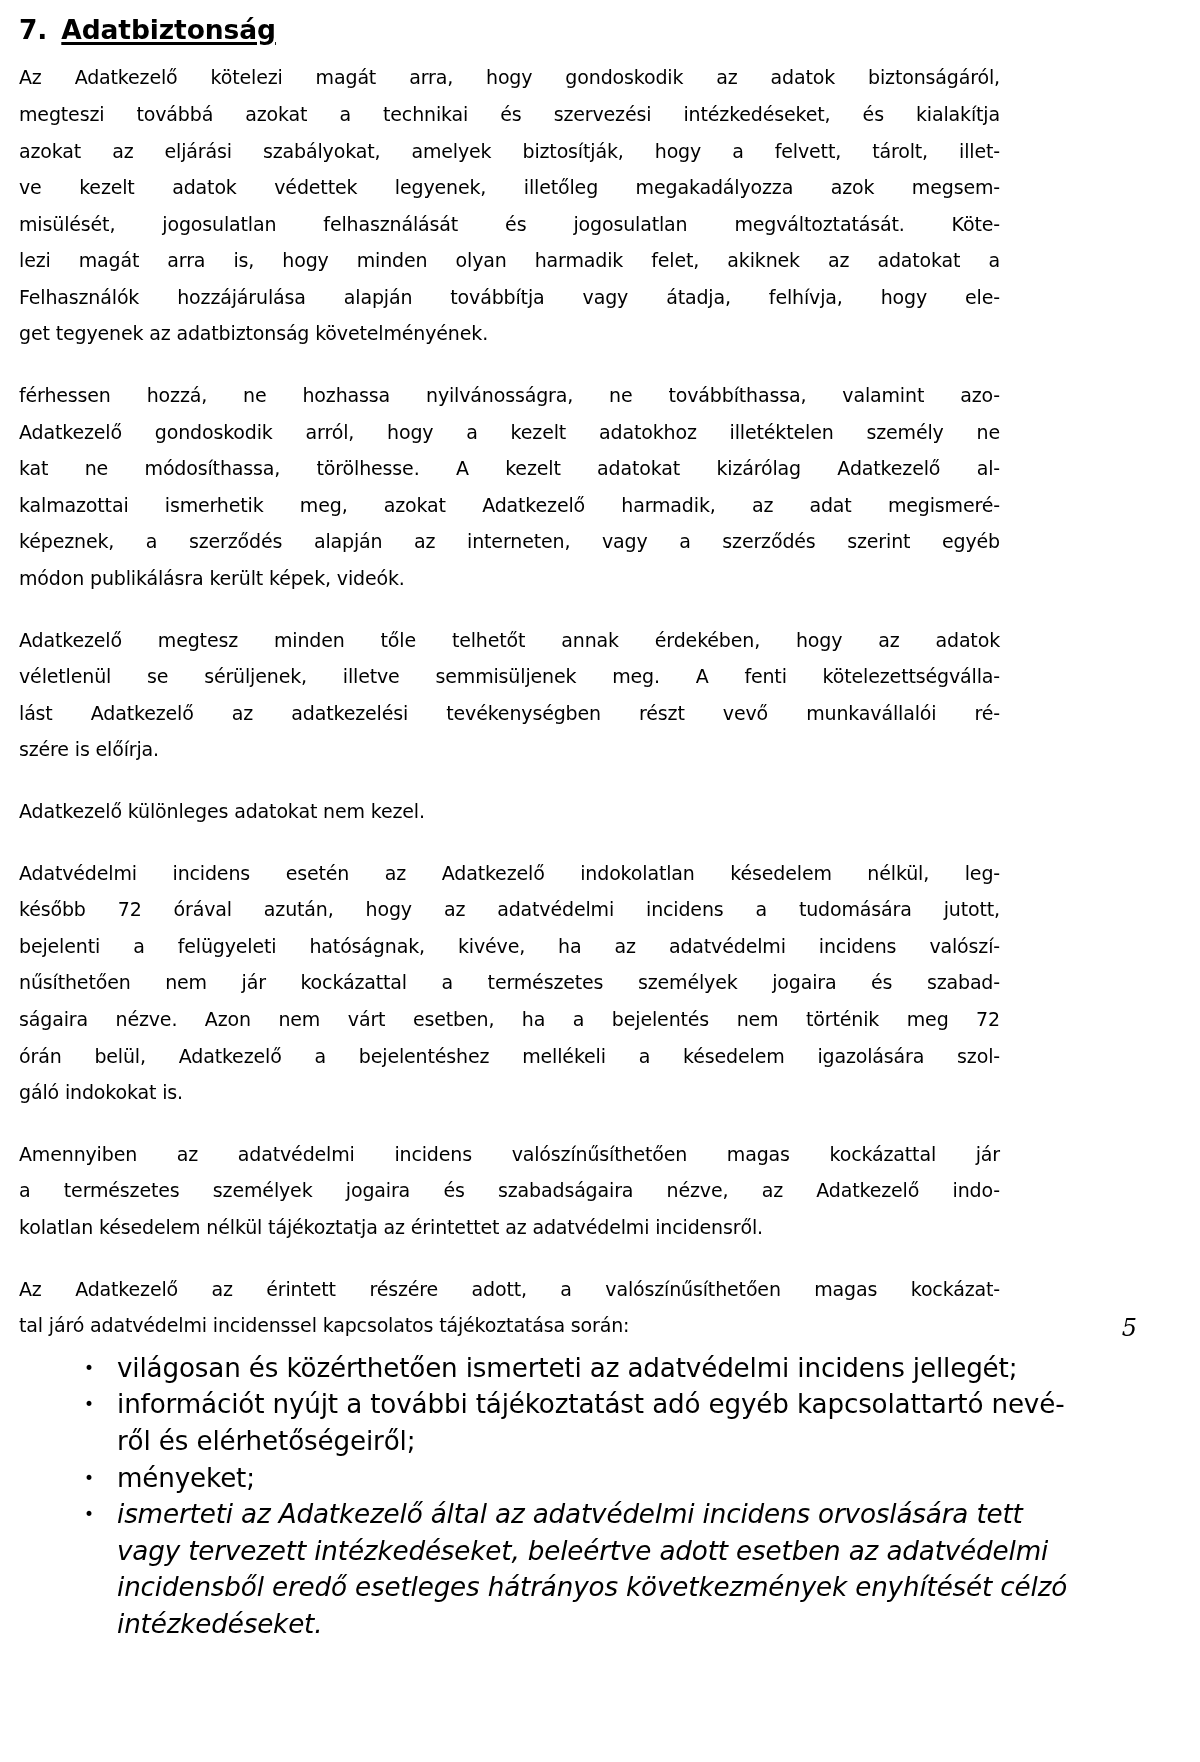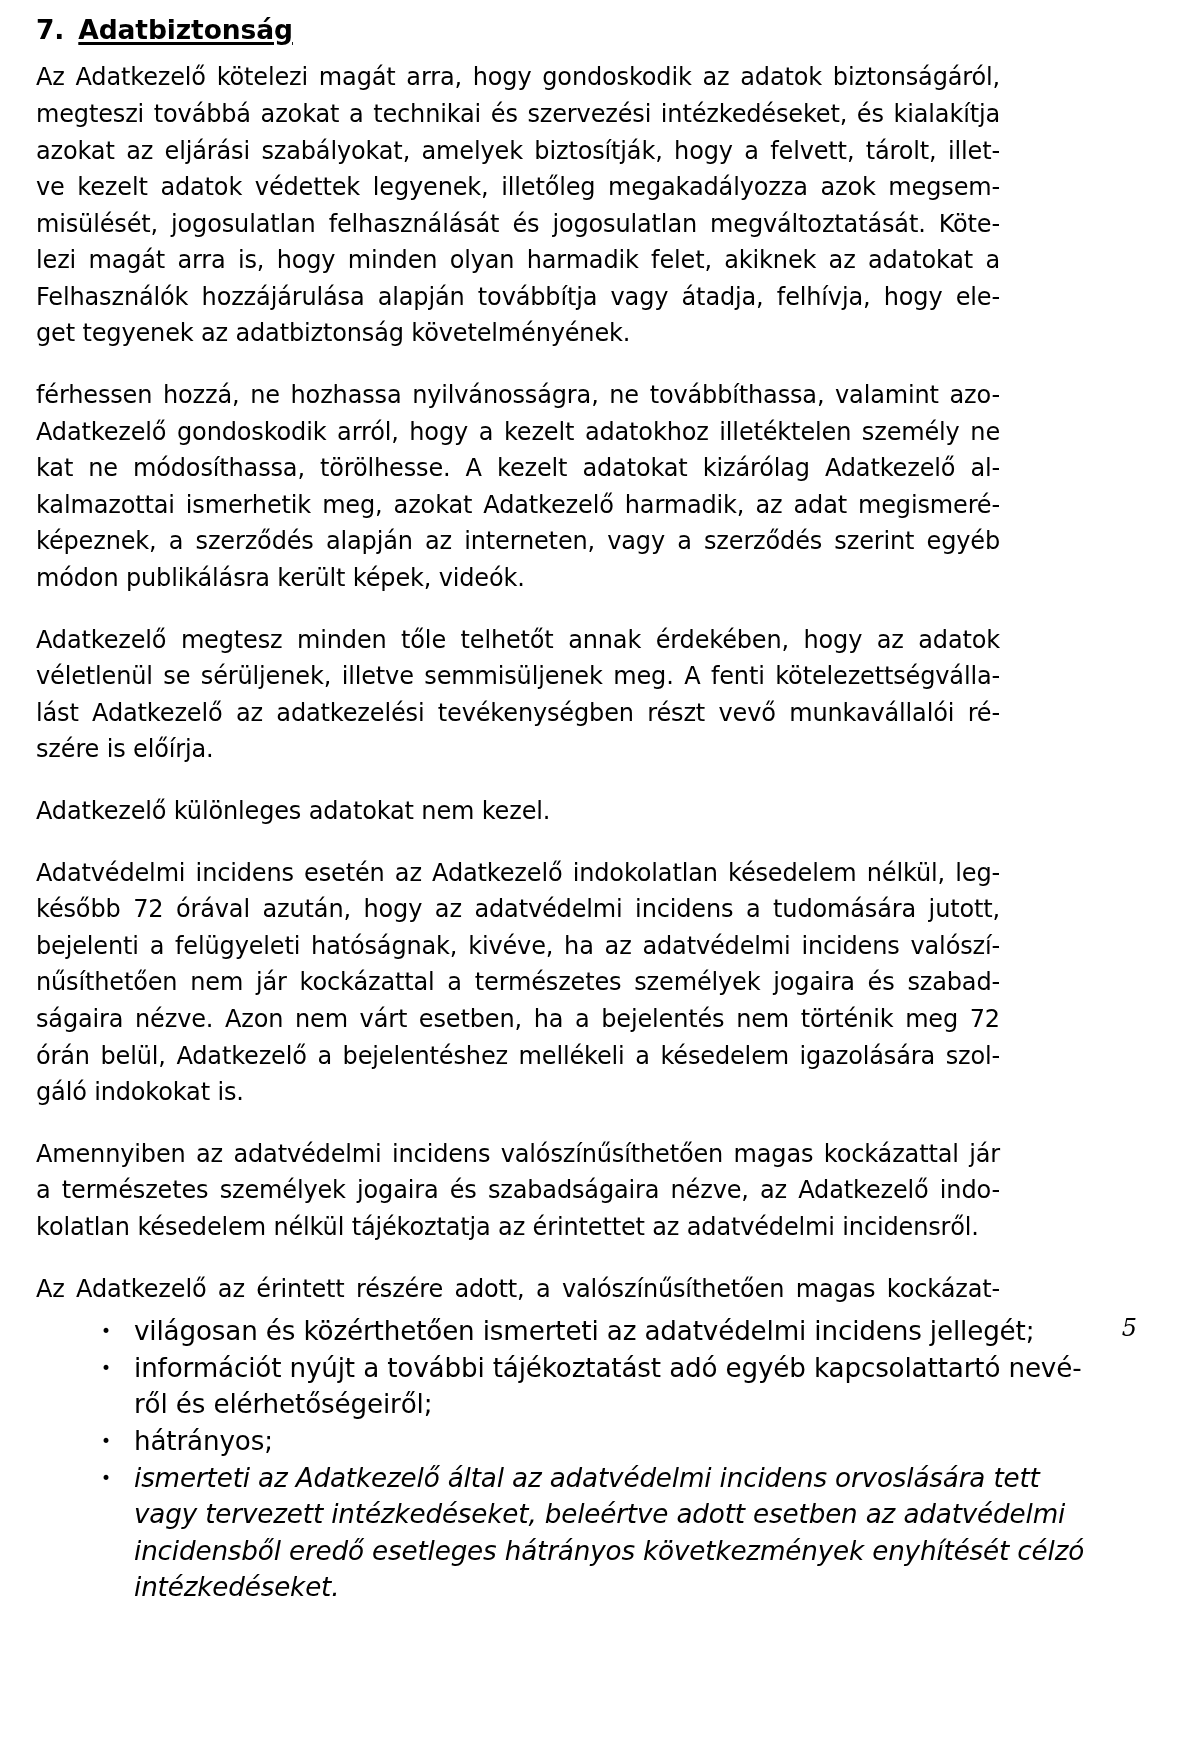--- a/index.html
+++ b/index.html
@@ -17,21 +17,21 @@
     -webkit-font-smoothing: antialiased;
   }
 
   .page {
     position: absolute;
     left: 0;
     top: 0;
     width: 1200px;
     height: 1360px;
     box-sizing: border-box;
-    padding: 14px 200px 0 36px;
+    padding: 14px 200px 0 19px;
   }
 
   
   .heading {
     font-size: 26.5px;
     font-weight: bold;
     line-height: 1.22;
     margin: 0 0 13px 0;
     letter-spacing: -0.1px;
     white-space: nowrap;
@@ -46,21 +46,21 @@
   }
   .heading .title {
     font-weight: bold;
     text-decoration: underline;
     text-underline-offset: 3px;
     text-decoration-thickness: 2.6px;
   }
 
   
   .para {
-    font-size: 24px;
+    font-size: 19px;
     line-height: 36.6px;
     text-align: justify;
     text-justify: inter-word;
     margin: 0 0 25px 0;
     letter-spacing: -0.15px;
     word-spacing: 0px;
     hyphens: none;
   }
   .para.tight {
     margin-bottom: 6px;
@@ -159,40 +159,41 @@
       <span class="jline">órán belül, Adatkezelő a bejelentéshez mellékeli a késedelem igazolására szol-</span>
       <span class="jline last">gáló indokokat is.</span>
     </div>
   <div class="para" id="p6">
       <span class="jline">Amennyiben az adatvédelmi incidens valószínűsíthetően magas kockázattal jár</span>
       <span class="jline">a természetes személyek jogaira és szabadságaira nézve, az Adatkezelő indo-</span>
       <span class="jline last">kolatlan késedelem nélkül tájékoztatja az érintettet az adatvédelmi incidensről.</span>
     </div>
   <div class="para tight" id="p7">
       <span class="jline">Az Adatkezelő az érintett részére adott, a valószínűsíthetően magas kockázat-</span>
+      <span class="jline last">tal járó adatvédelmi incidenssel kapcsolatos tájékoztatása során:</span>
     </div>
 
   <ul class="bullets" id="bullet-list">
       <li>
         <span class="bullet-mark">•</span>
         <span style="display: block;">
           <span class="jline last">világosan és közérthetően ismerteti az adatvédelmi incidens jellegét;</span>
         </span>
       </li>
       <li>
         <span class="bullet-mark">•</span>
         <span style="display: block;">
           <span class="jline">információt nyújt a további tájékoztatást adó egyéb kapcsolattartó nevé-</span>
           <span class="jline last">ről és elérhetőségeiről;</span>
         </span>
       </li>
       <li>
         <span class="bullet-mark">•</span>
         <span style="display: block;">
-          <span class="jline last">hátrányos;</span>
+          <span class="jline last">ményeket;</span>
         </span>
       </li>
       <li>
         <span class="bullet-mark">•</span>
         <span style="display: block; font-style: italic;">
           <span class="jline">ismerteti az Adatkezelő által az adatvédelmi incidens orvoslására tett</span>
           <span class="jline">vagy tervezett intézkedéseket, beleértve adott esetben az adatvédelmi</span>
           <span class="jline">incidensből eredő esetleges hátrányos következmények enyhítését célzó</span>
           <span class="jline last">intézkedéseket.</span>
         </span>

